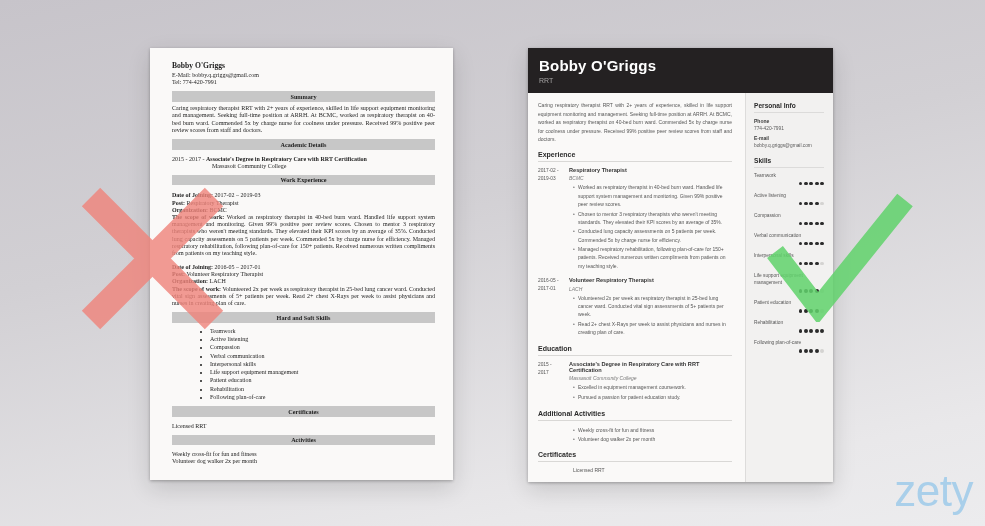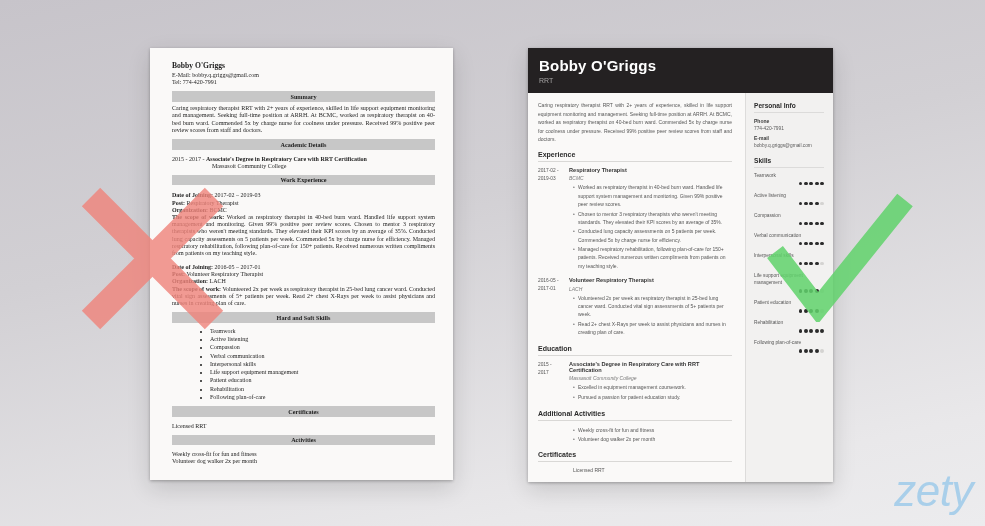--- a/index.html
+++ b/index.html
@@ -61,21 +61,21 @@
   .g-skillname{font-size:4.8px;color:#565656;line-height:1.5;}
   .g-dots{display:flex;justify-content:flex-end;gap:1.6px;margin-top:2.5px;}
   .dot{width:3.8px;height:3.8px;border-radius:50%;}
   .dot.filled{background:#2b2b2b;}
   .dot.empty{background:#d4d3d1;}
 
   
   .mark{position:absolute;pointer-events:none;}
   #xmark{left:80px;top:186px;opacity:.8;}
   #checkmark{left:763px;top:190px;opacity:.85;}
-  .zety{position:absolute;right:12px;bottom:10px;font-size:44px;letter-spacing:-.5px;font-family:"Liberation Sans",sans-serif;font-style:italic;}
+  .zety{position:absolute;right:12px;bottom:10px;font-size:44px;letter-spacing:-.5px;font-family:"Liberation Sans",sans-serif;}
 </style>
 </head>
 <body>
 
 <div class="scene">
 
   <div class="page page-bad">
     <div class="b-name">Bobby O'Griggs</div>
     <div class="b-contact">E-Mail: bobby.q.griggs@gmail.com</div>
     <div class="b-contact">Tel: 774-420-7991</div>

